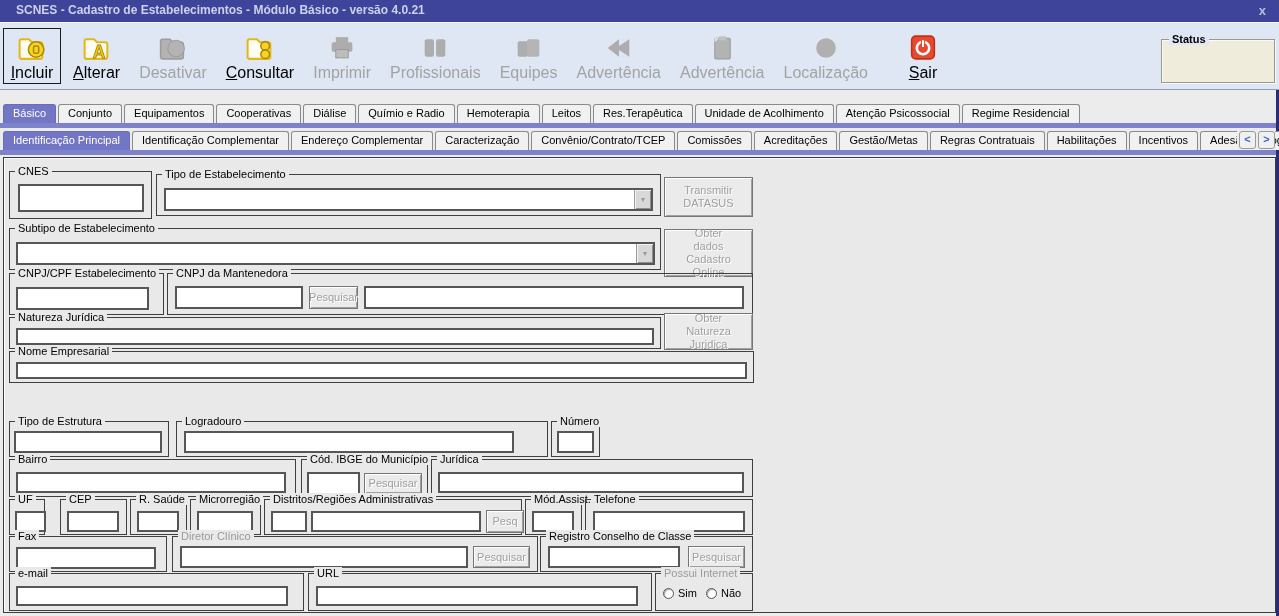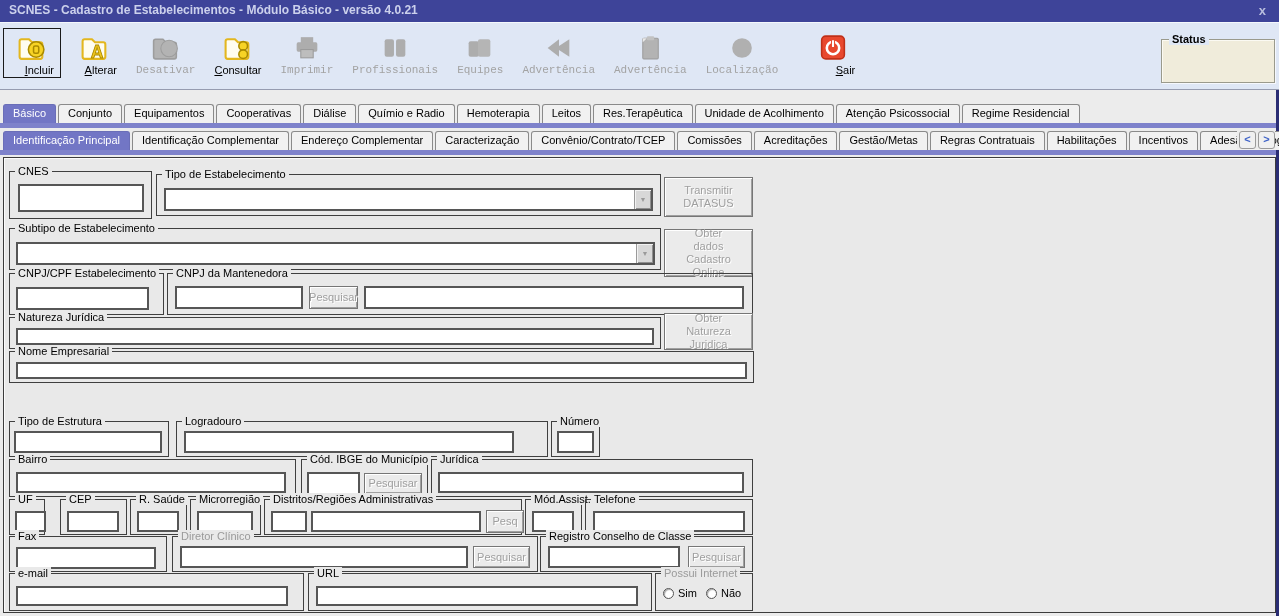--- a/index.html
+++ b/index.html
@@ -5,36 +5,36 @@
   * { box-sizing: border-box; margin: 0; padding: 0; }
   html,body { width:1279px; height:616px; }
   body {
     position: relative; overflow: hidden;
     background: #ececec;
     font-family: "Liberation Sans", sans-serif; font-size: 11px; color:#000;
   }
   
   .titlebar { position:absolute; left:0; top:0; width:1279px; height:22px;
     background:#3e4499; color:#ccd1ec; font-weight:bold; font-size:12px;
-    line-height:21px; padding-left:9px; }
+    line-height:21px; padding-left:16px; }
   .close-x { position:absolute; right:13px; top:1px; font-size:13px; font-weight:bold;
     color:#b9bede; line-height:20px; }
   .win-edge { position:absolute; right:0; top:22px; width:3px; height:594px; background:#2a2d74; }
 
   
   .toolbar { position:absolute; left:0; top:22px; width:1279px; height:68px;
     background:#dfe7f5; border-top:1px solid #f4f7fc; border-bottom:1px solid #969cb0; }
   .tb-buttons { position:absolute; left:3px; top:5px; display:flex; align-items:flex-start; }
   .tbtn { min-width:58px; padding:3px 6px 1px; margin-right:5px; text-align:center;
     border:1px solid transparent; }
   .tbtn.focused { border:1px solid #1a1a1a; }
   .tbtn .ticon { height:32px; }
   .tbtn .ticon svg { width:34px; height:31px; }
-  .tlabel { font-size:11px; margin-top:0; white-space:nowrap;text-align:right; }
-  .tbtn.disabled .tlabel { color:#a3a3a3;font-family:Liberation Mono, monospace; }
+  .tlabel { font-size:16px; margin-top:0; white-space:nowrap; }
+  .tbtn.disabled .tlabel { color:#a3a3a3; }
   .status-box { position:absolute; right:4px; top:16px; width:114px; height:44px;
     background:#f0ecdb; border:1px solid #9a9a8c;
     box-shadow: inset 1px 1px 0 #fbfaf3, 1px 1px 0 #f6f8fd; }
   .status-label { position:absolute; left:7px; top:-7px; padding:0 3px; font-weight:bold;
     background:#dfe7f5; line-height:12px; }
 
   
   .tabrow { position:absolute; left:3px; height:19px; display:flex; }
   .tabrow1 { top:104px;text-align:center; }
   .tabrow2 { top:131px; }

